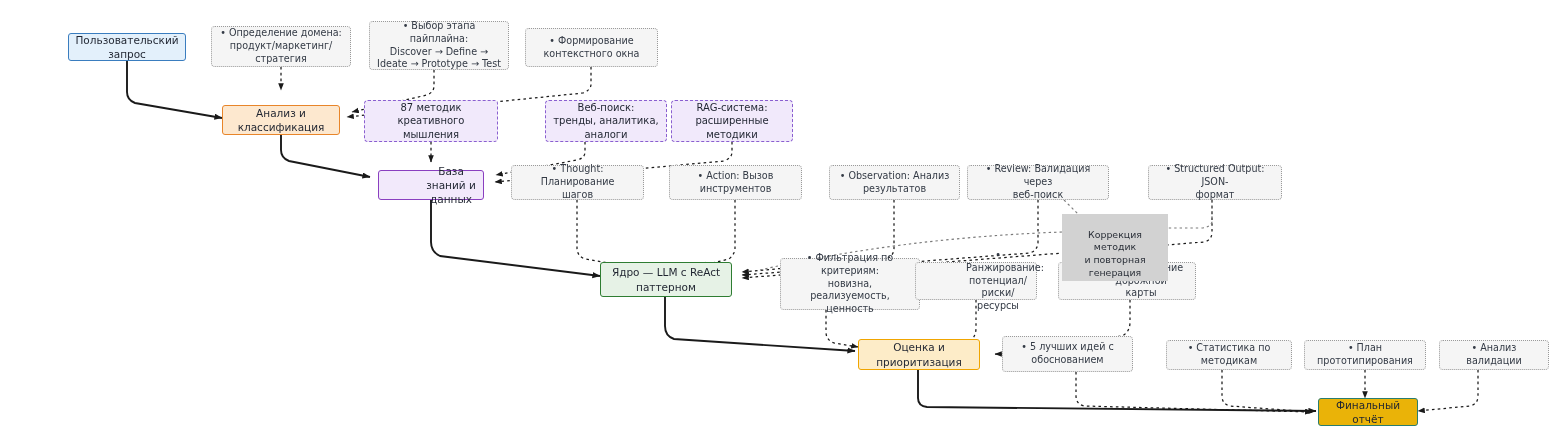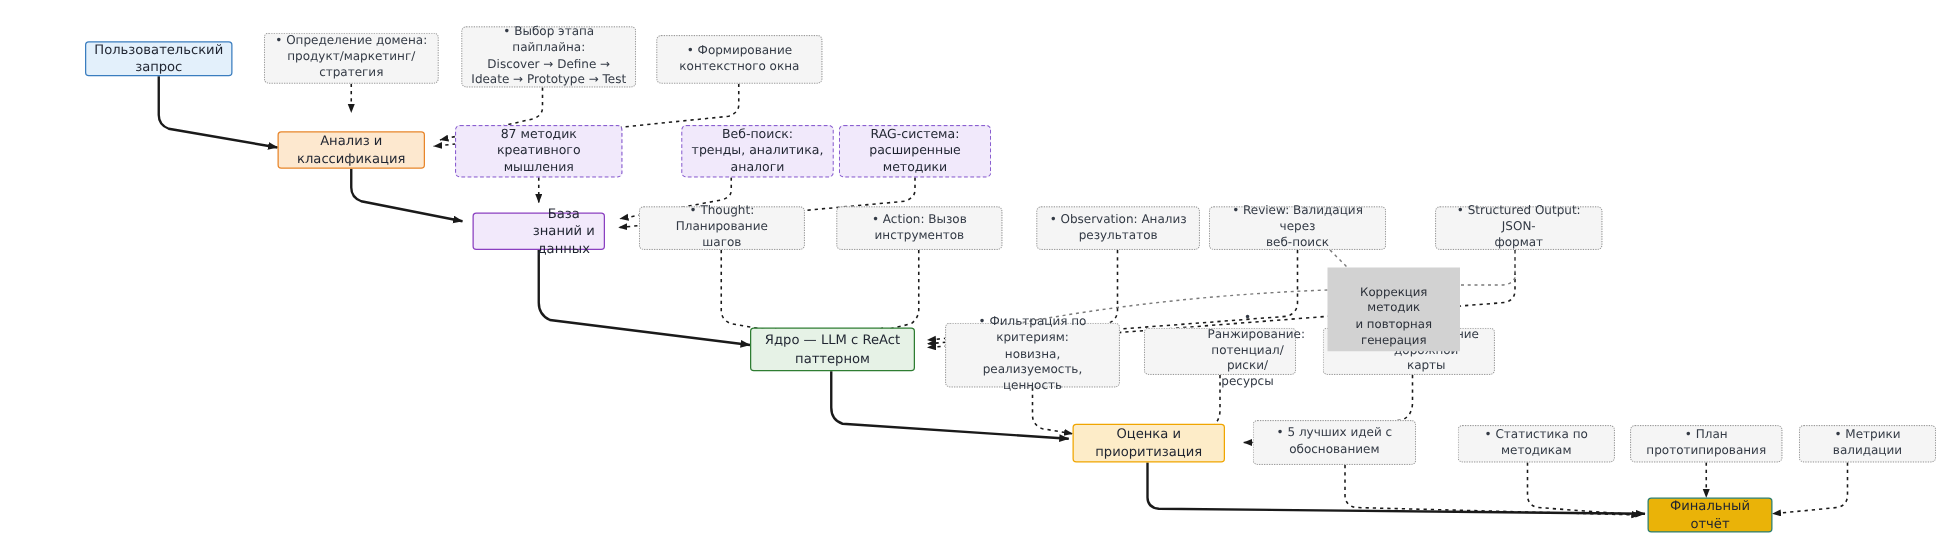--- a/index.html
+++ b/index.html
@@ -227,21 +227,21 @@
   <div class="node n-note" style="left:967px; top:165px; width:142px; height:35px;">
     <span class="inner">• Review: Валидация через
 веб-поиск</span>
   </div>
 
   <div class="node n-note" style="left:1148px; top:165px; width:134px; height:35px;">
     <span class="inner">• Structured Output: JSON-
 формат</span>
   </div>
 
-  <div class="node n-note" style="left:756px; top:258px; width:140px; height:52px;">
+  <div class="node n-note" style="left:780px; top:258px; width:140px; height:52px;">
     <span class="inner">• Фильтрация по критериям:
 новизна, реализуемость,
 ценность</span>
   </div>
 
   <div class="node n-note" style="left:915px; top:262px; width:122px; height:38px;padding-left:44px;">
     <span class="inner">• Ранжирование:
 потенциал/риски/ресурсы</span>
   </div>
 
@@ -257,21 +257,21 @@
 
   <div class="node n-note" style="left:1166px; top:340px; width:126px; height:30px;">
     <span class="inner">• Статистика по методикам</span>
   </div>
 
   <div class="node n-note" style="left:1304px; top:340px; width:122px; height:30px;">
     <span class="inner">• План прототипирования</span>
   </div>
 
   <div class="node n-note" style="left:1439px; top:340px; width:110px; height:30px;">
-    <span class="inner">• Метрики валидации</span>
+    <span class="inner">• Анализ валидации</span>
   </div>
 
   <div class="edge-label" style="left:1062px; top:214px; width:96px;">
     <span>Коррекция методик
 и повторная генерация</span>
   </div>
 
 </div>
 
 </body></html>

